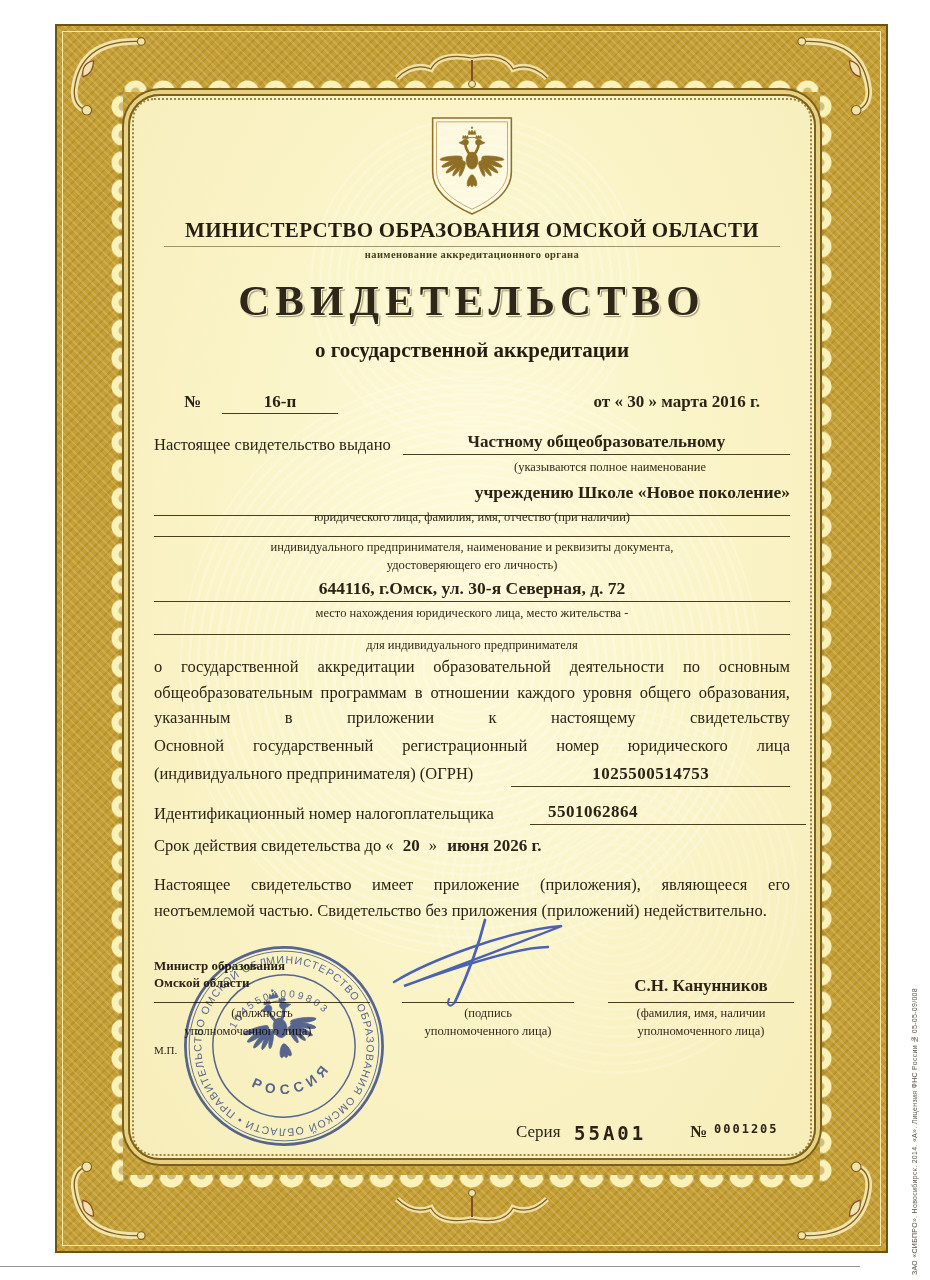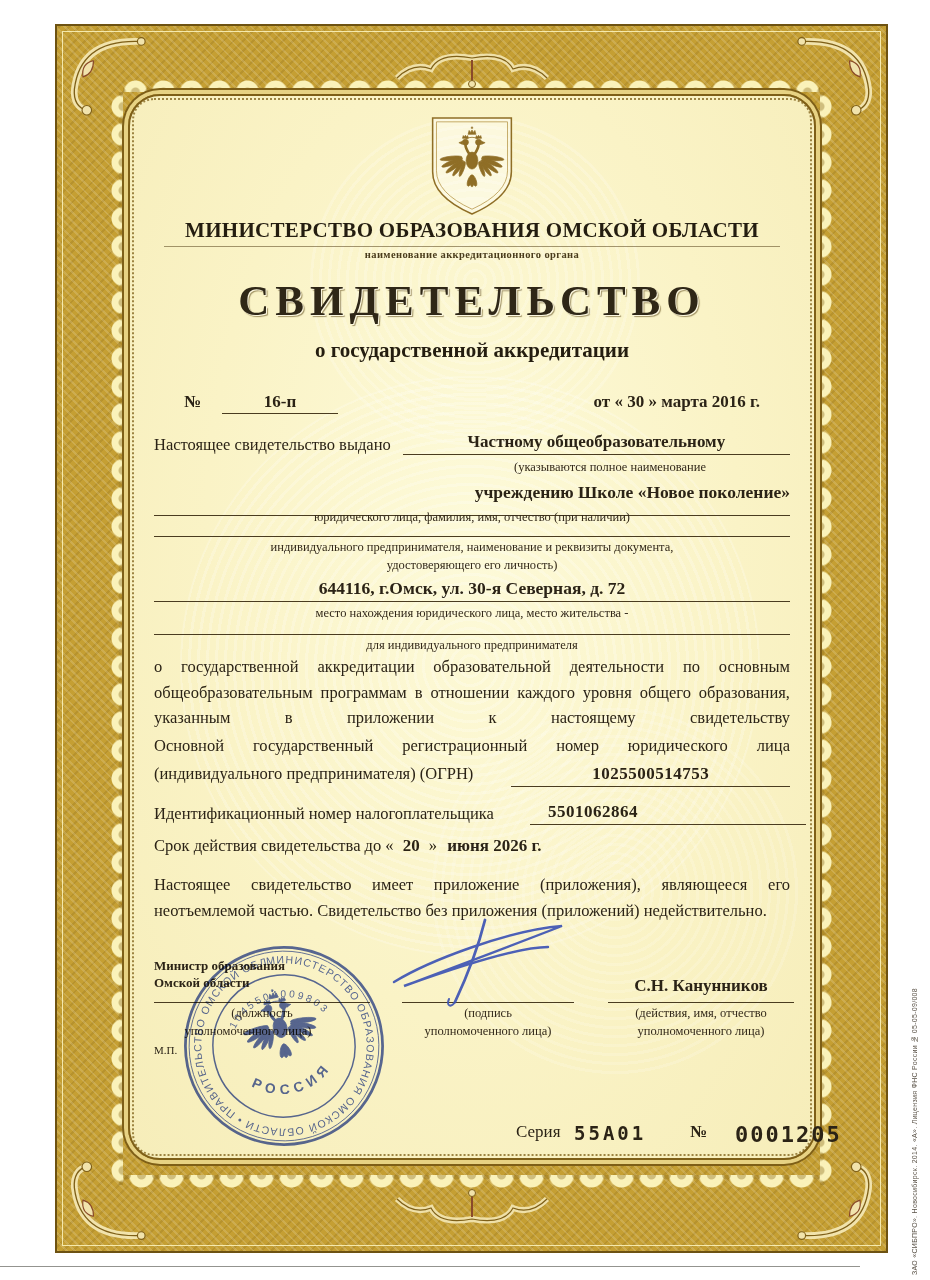--- a/index.html
+++ b/index.html
@@ -125,21 +125,21 @@
   .mp{left:24px; top:948px; font-size:11px;}
   .signature-svg{left:258px; top:818px; width:212px; height:96px; opacity:.92;}
   .stamp{left:48px; top:844px; width:212px; height:212px; transform:rotate(-12deg);
     opacity:.85; mix-blend-mode:multiply;}
   .series-row{top:1026px; left:24px; right:11px; height:26px; font-size:17px;}
   .series-label{position:absolute; left:362px;}
   .series-value{position:absolute; left:420px; font-family:"DejaVu Sans Mono", monospace; font-weight:bold;
     font-size:19px; letter-spacing:3px;}
   .blankno-label{position:absolute; left:536px; font-weight:bold;}
   .blankno-value{position:absolute; left:560px; font-family:"DejaVu Sans Mono", monospace; font-weight:bold;
-    font-size:22px; letter-spacing:2px;margin-left:21px;}
+    font-size:12px; letter-spacing:2px;}
   .print-note{position:absolute; right:12px; top:988px; writing-mode:vertical-rl; transform:rotate(180deg);
     font-family:"Liberation Sans", sans-serif; font-size:7px; color:#5a5247; letter-spacing:.3px;}
   .scan-line{position:absolute; left:0; right:70px; bottom:13px; height:1px; background:rgba(120,120,115,.8);}
 </style>
 </head>
 <body>
 
 <svg width="0" height="0" style="position:absolute">
   <defs>
     <symbol id="eagle" viewBox="0 0 120 120">
@@ -301,21 +301,21 @@
       <div>Омской области</div>
     </div>
     <div class="sig-rule r1"></div>
     <div class="sig-rule r2"></div>
     <div class="sig-rule r3"></div>
     <div class="abs sig-col sig-name">С.Н. Канунников</div>
     <div class="sig-cap c-pos1">(должность</div>
     <div class="sig-cap c-pos2">уполномоченного лица)</div>
     <div class="sig-cap c-sig1">(подпись</div>
     <div class="sig-cap c-sig2">уполномоченного лица)</div>
-    <div class="sig-cap c-nam1">(действия, имя, отчество</div>
+    <div class="sig-cap c-nam1">(фамилия, имя, наличии</div>
     <div class="sig-cap c-nam2">уполномоченного лица)</div>
     <div class="abs mp">М.П.</div>
 
     <svg class="abs signature-svg" viewBox="0 0 212 96">
       <g fill="none" stroke="#3E54B4" stroke-linecap="round">
         <path d="M6,68 C42,46 122,16 174,12 C128,30 54,58 16,72 C72,52 134,33 160,33" stroke-width="2.4"></path>
         <path d="M97,6 C91,30 81,58 67,88" stroke-width="2.8"></path>
         <path d="M67,88 C63,94 58,92 61,85" stroke-width="2"></path>
       </g>
     </svg>

